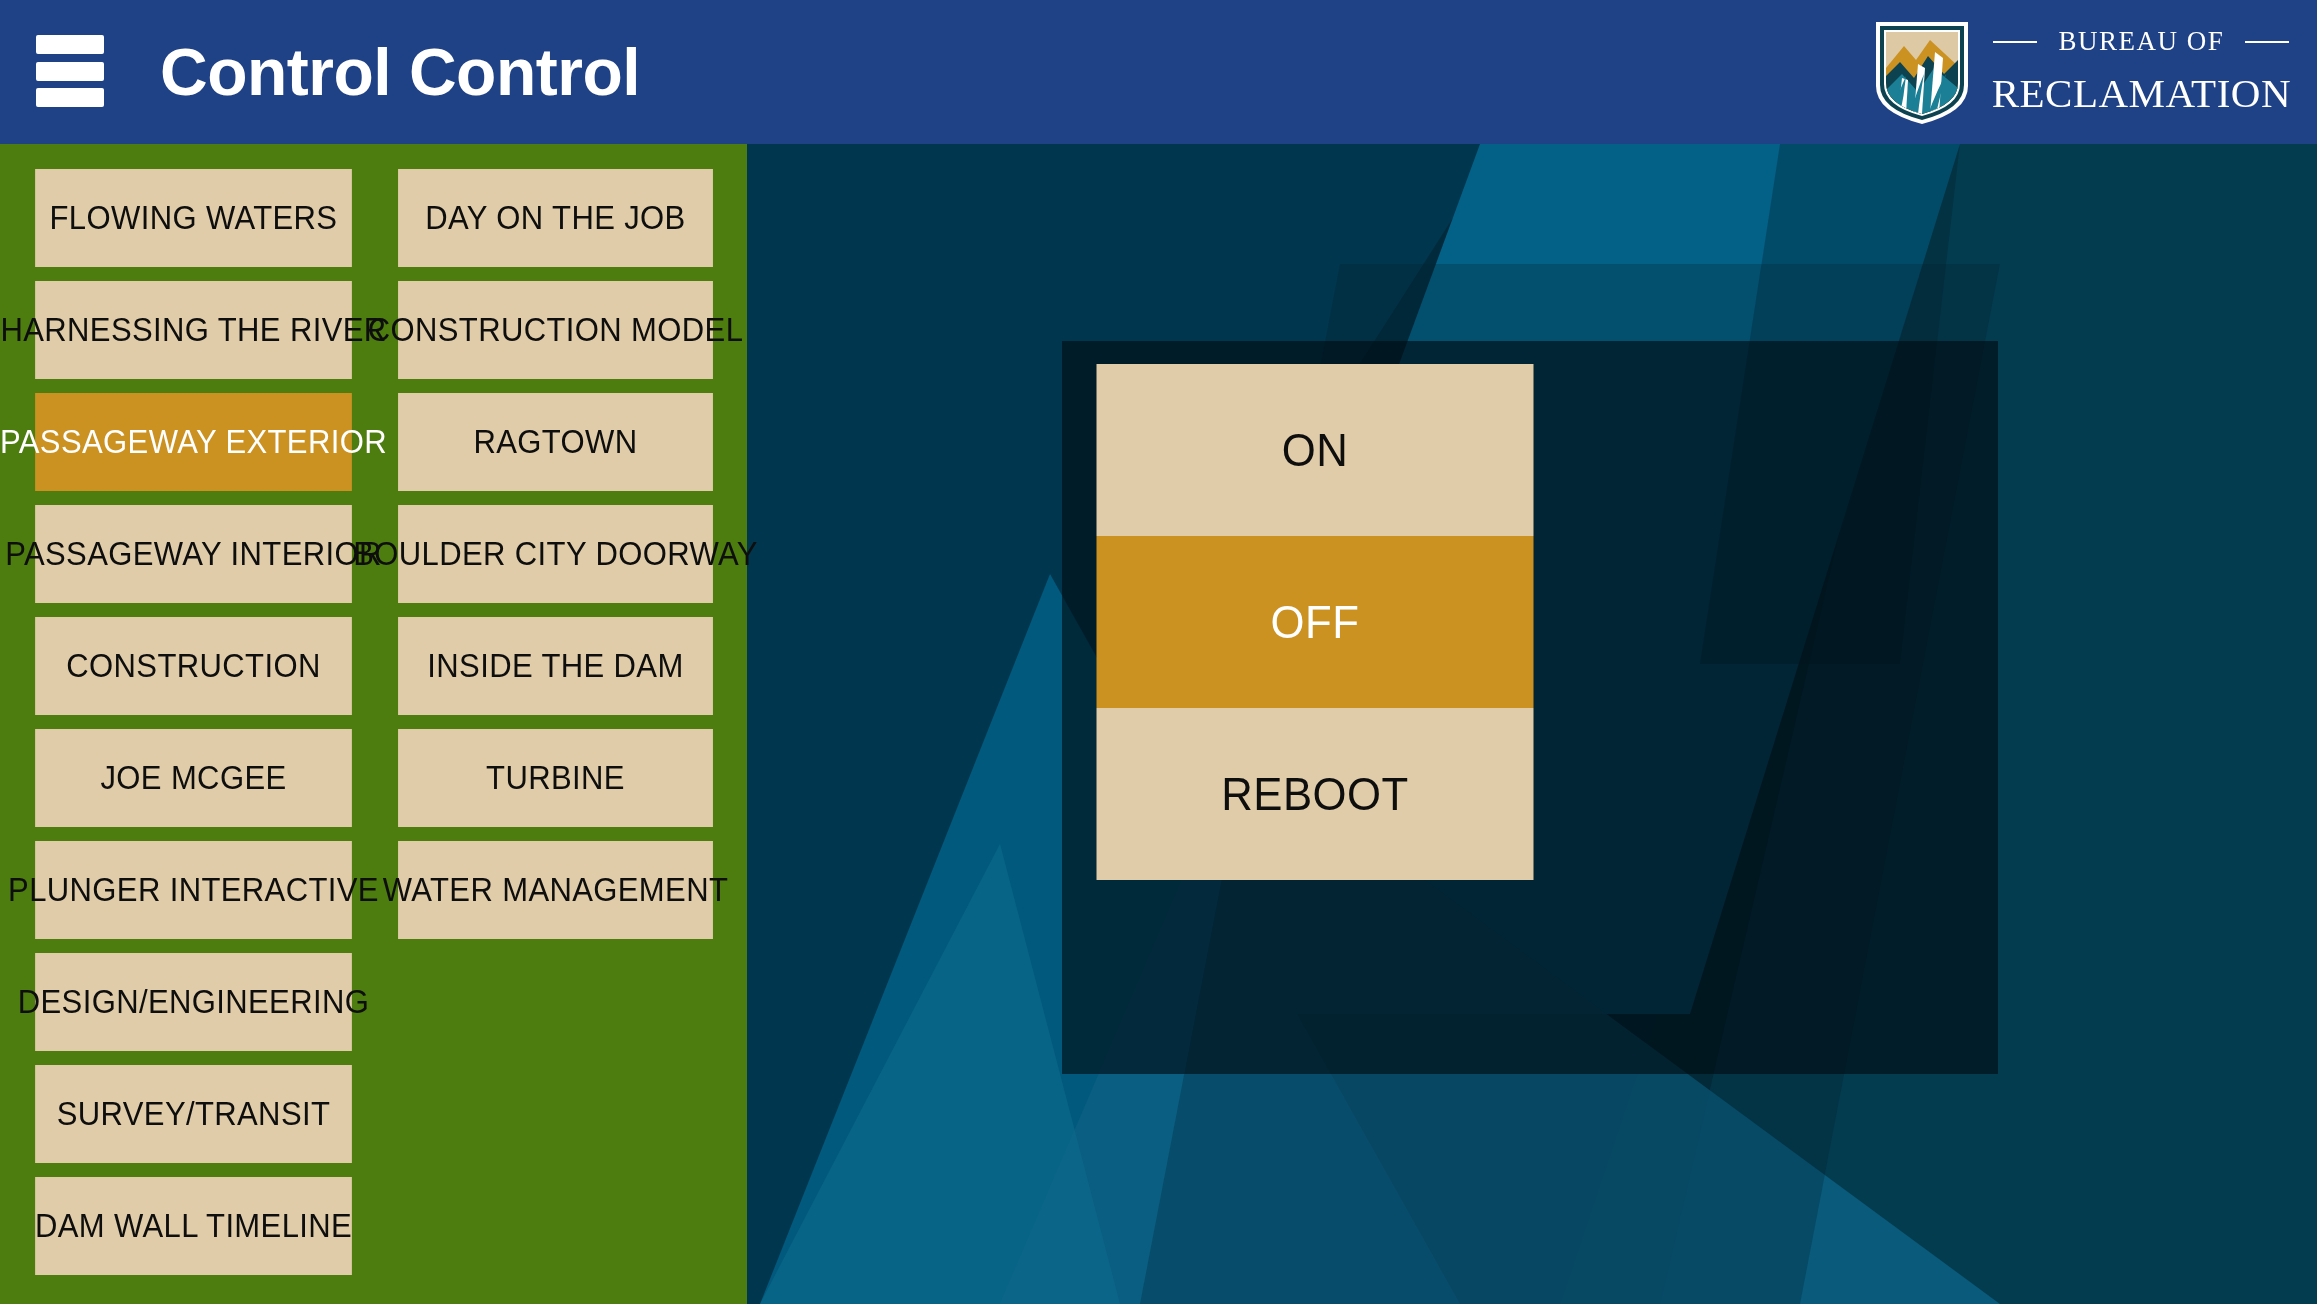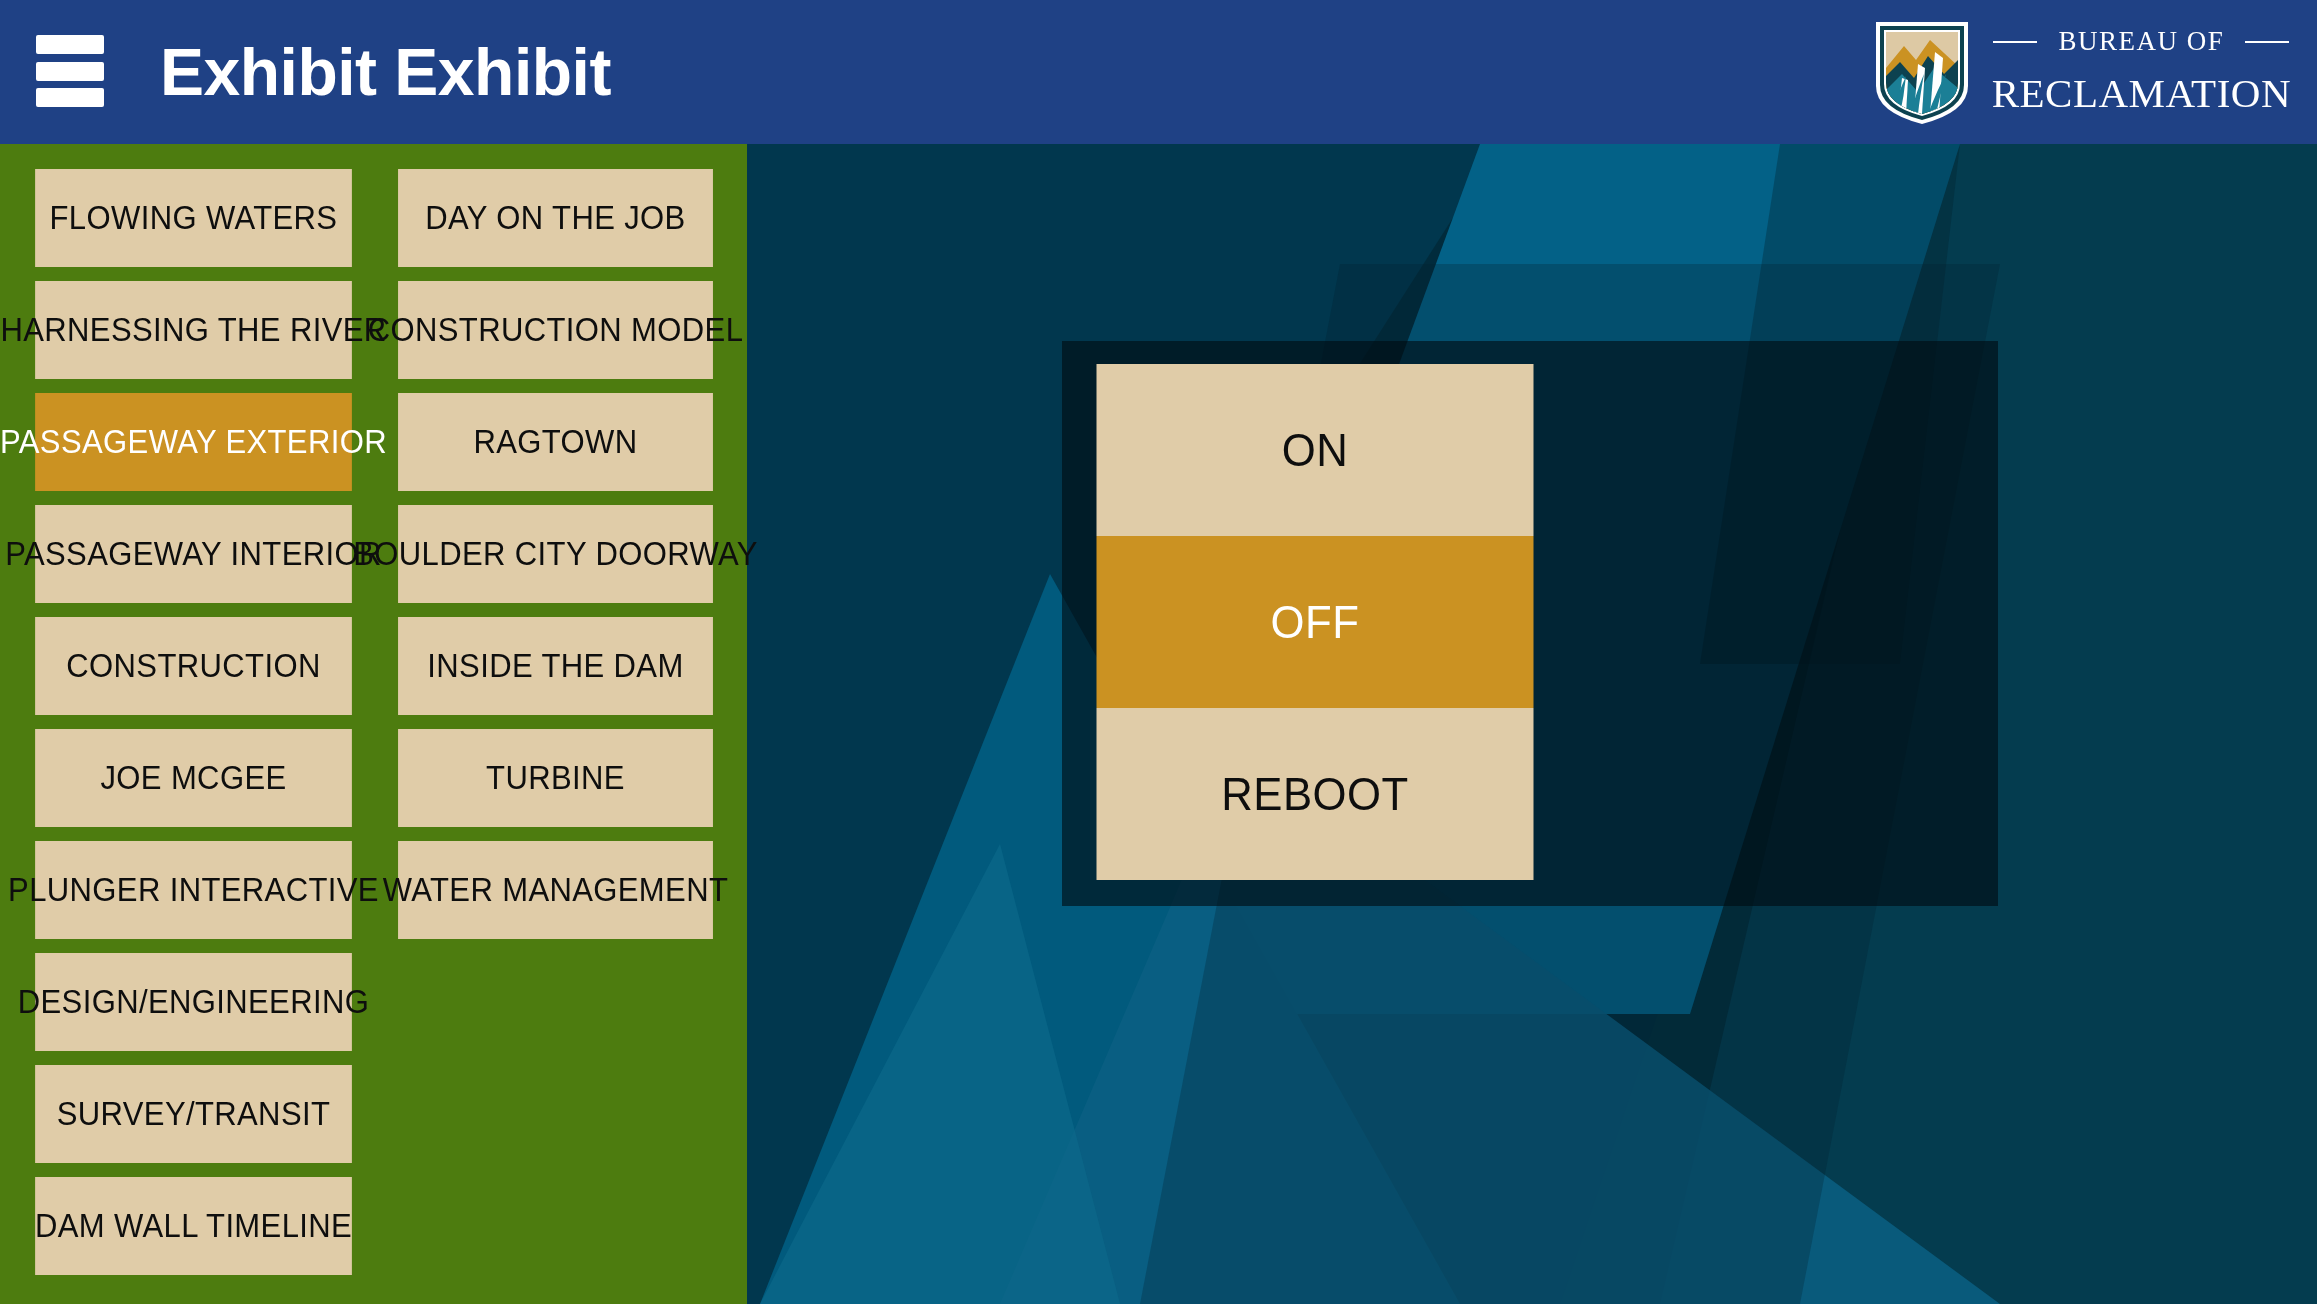--- a/index.html
+++ b/index.html
@@ -95,21 +95,21 @@
     white-space:nowrap;
     cursor:pointer;
     padding:0 8px;
   }
   .nav-btn.active { background:#cb9222; color:#ffffff; }
 
   
   #control-panel {
     position:absolute;
     left:1062px; top:197px;
-    width:936px; height:565px;
+    width:936px; height:733px;
     background:rgba(0,12,18,0.62);
     z-index:10;
   }
   .power-btn {
     position:absolute;
     left:23px;
     width:460px; height:172px;
     background:#e0cca8;
     color:#0e0e0e;
     border:none;
@@ -127,21 +127,21 @@
 <body>
 
 <div id="header">
 
   <div id="hamburger">
     <span class="bar"></span>
     <span class="bar"></span>
     <span class="bar"></span>
   </div>
 
-  <div id="app-title">Exhibit Exhibit</div>
+  <div id="app-title">Control Control</div>
 
   <div id="logo">
     <svg id="logo-shield" viewBox="0 0 104 112">
       <path d="M6 6 H98 V70 Q98 96 52 108 Q6 96 6 70 Z" fill="#ffffff"></path>
       <path d="M10 10 H94 V69 Q94 93 52 104 Q10 93 10 69 Z" fill="#0d4250"></path>
       <path d="M14 14 H90 V68 Q90 90 52 100 Q14 90 14 68 Z" fill="#ffffff"></path>
       <clipPath id="shieldclip">
         <path d="M16 16 H88 V67 Q88 88 52 98 Q16 88 16 67 Z"></path>
       </clipPath>
       <g clip-path="url(#shieldclip)">

